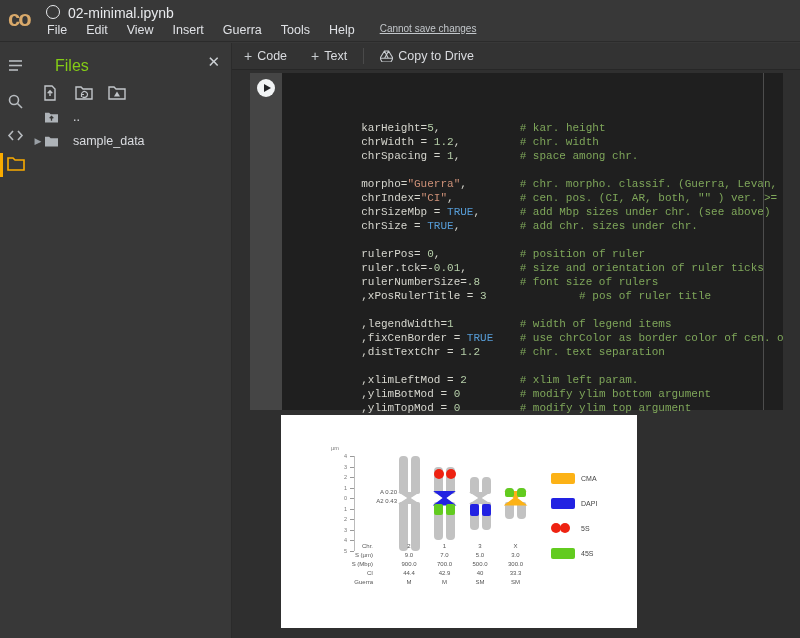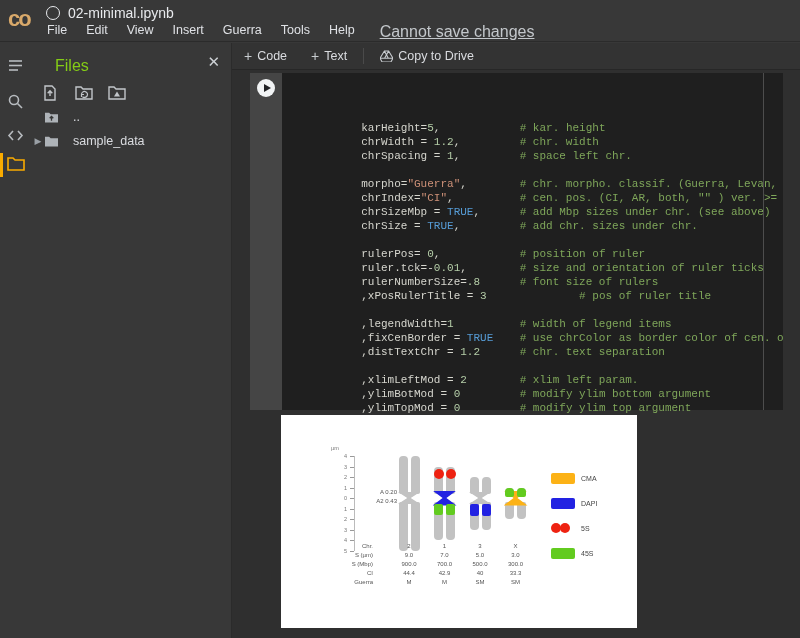--- a/index.html
+++ b/index.html
@@ -5,26 +5,26 @@
   * { margin:0; padding:0; box-sizing:border-box; }
   body { background:#202020; font-family:"Liberation Sans", sans-serif; }
   .app { position:relative; width:800px; height:638px; background:#383838; overflow:hidden;
          font-family:"Liberation Sans", sans-serif; }
 
   
   .header { position:absolute; left:0; top:0; width:800px; height:42px; background:#383838;
             border-bottom:1px solid #2b2b2b; }
   .logo { position:absolute; left:8px; top:6px; font-size:22px; font-weight:bold; color:#d9a96a;
           letter-spacing:-2px; }
-  .title-row { position:absolute; left:46px; top:5px; display:flex; align-items:center; }
+  .title-row { position:absolute; left:46px; top:5px; display:flex; align-items:flex-start; }
   .gh-ring { width:14px; height:14px; border:1.6px solid #e8eaed; border-radius:50%; }
   .nb-title { margin-left:8px; color:#e8eaed; font-size:14px; }
   .menubar { position:absolute; left:47px; top:23px; display:flex; align-items:flex-start; gap:19px; }
   .menu-item { color:#dfe1e5; font-size:12.5px; cursor:default; }
-  .save-status { color:#c3c7cb; font-size:16px; text-decoration:underline; margin-left:6px; }
+  .save-status { color:#c3c7cb; font-size:10px; text-decoration:underline; margin-left:6px; }
 
   
   .sidebar { position:absolute; left:0; top:43px; width:232px; height:595px; background:#383838;
              border-right:1px solid #2b2b2b; }
   .rail { position:absolute; left:0; top:0; width:30px; height:100%; }
   .rail svg { display:block; }
   .rail-btn { position:absolute; left:7px; width:17px; height:17px; color:#b7bbbf; }
   .rail-active-bar { position:absolute; left:0; top:110px; width:3px; height:24px; background:#f9ab00; }
   .panel { position:absolute; left:30px; top:0; width:202px; height:100%; }
   .panel-title { position:absolute; left:25px; top:14px; color:#84cc16; font-size:16px; }
@@ -194,21 +194,21 @@
 
     <div class="cell">
       <div class="gutter">
         <div class="run-btn">
           <div class="tri"></div>
         </div>
       </div>
       <div class="editor">
           <div class="cl">            karHeight=<span class="num">5</span>,            <span class="com"># kar. height</span></div>
           <div class="cl">            chrWidth = <span class="num">1.2</span>,         <span class="com"># chr. width</span></div>
-          <div class="cl">            chrSpacing = <span class="num">1</span>,         <span class="com"># space left chr.</span></div>
+          <div class="cl">            chrSpacing = <span class="num">1</span>,         <span class="com"># space among chr.</span></div>
           <div class="cl">&nbsp;</div>
           <div class="cl">            morpho=<span class="str">"Guerra"</span>,        <span class="com"># chr. morpho. classif. (Guerra, Levan, bot</span></div>
           <div class="cl">            chrIndex=<span class="str">"CI"</span>,          <span class="com"># cen. pos. (CI, AR, both, "" ) ver. &gt;= 1.1</span></div>
           <div class="cl">            chrSizeMbp = <span class="kw">TRUE</span>,      <span class="com"># add Mbp sizes under chr. (see above)</span></div>
           <div class="cl">            chrSize = <span class="kw">TRUE</span>,         <span class="com"># add chr. sizes under chr.</span></div>
           <div class="cl">&nbsp;</div>
           <div class="cl">            rulerPos= <span class="num">0</span>,            <span class="com"># position of ruler</span></div>
           <div class="cl">            ruler.tck=-<span class="num">0.01</span>,        <span class="com"># size and orientation of ruler ticks</span></div>
           <div class="cl">            rulerNumberSize=<span class="num">.8</span>      <span class="com"># font size of rulers</span></div>
           <div class="cl">            ,xPosRulerTitle = <span class="num">3</span>              <span class="com"># pos of ruler title</span></div>

